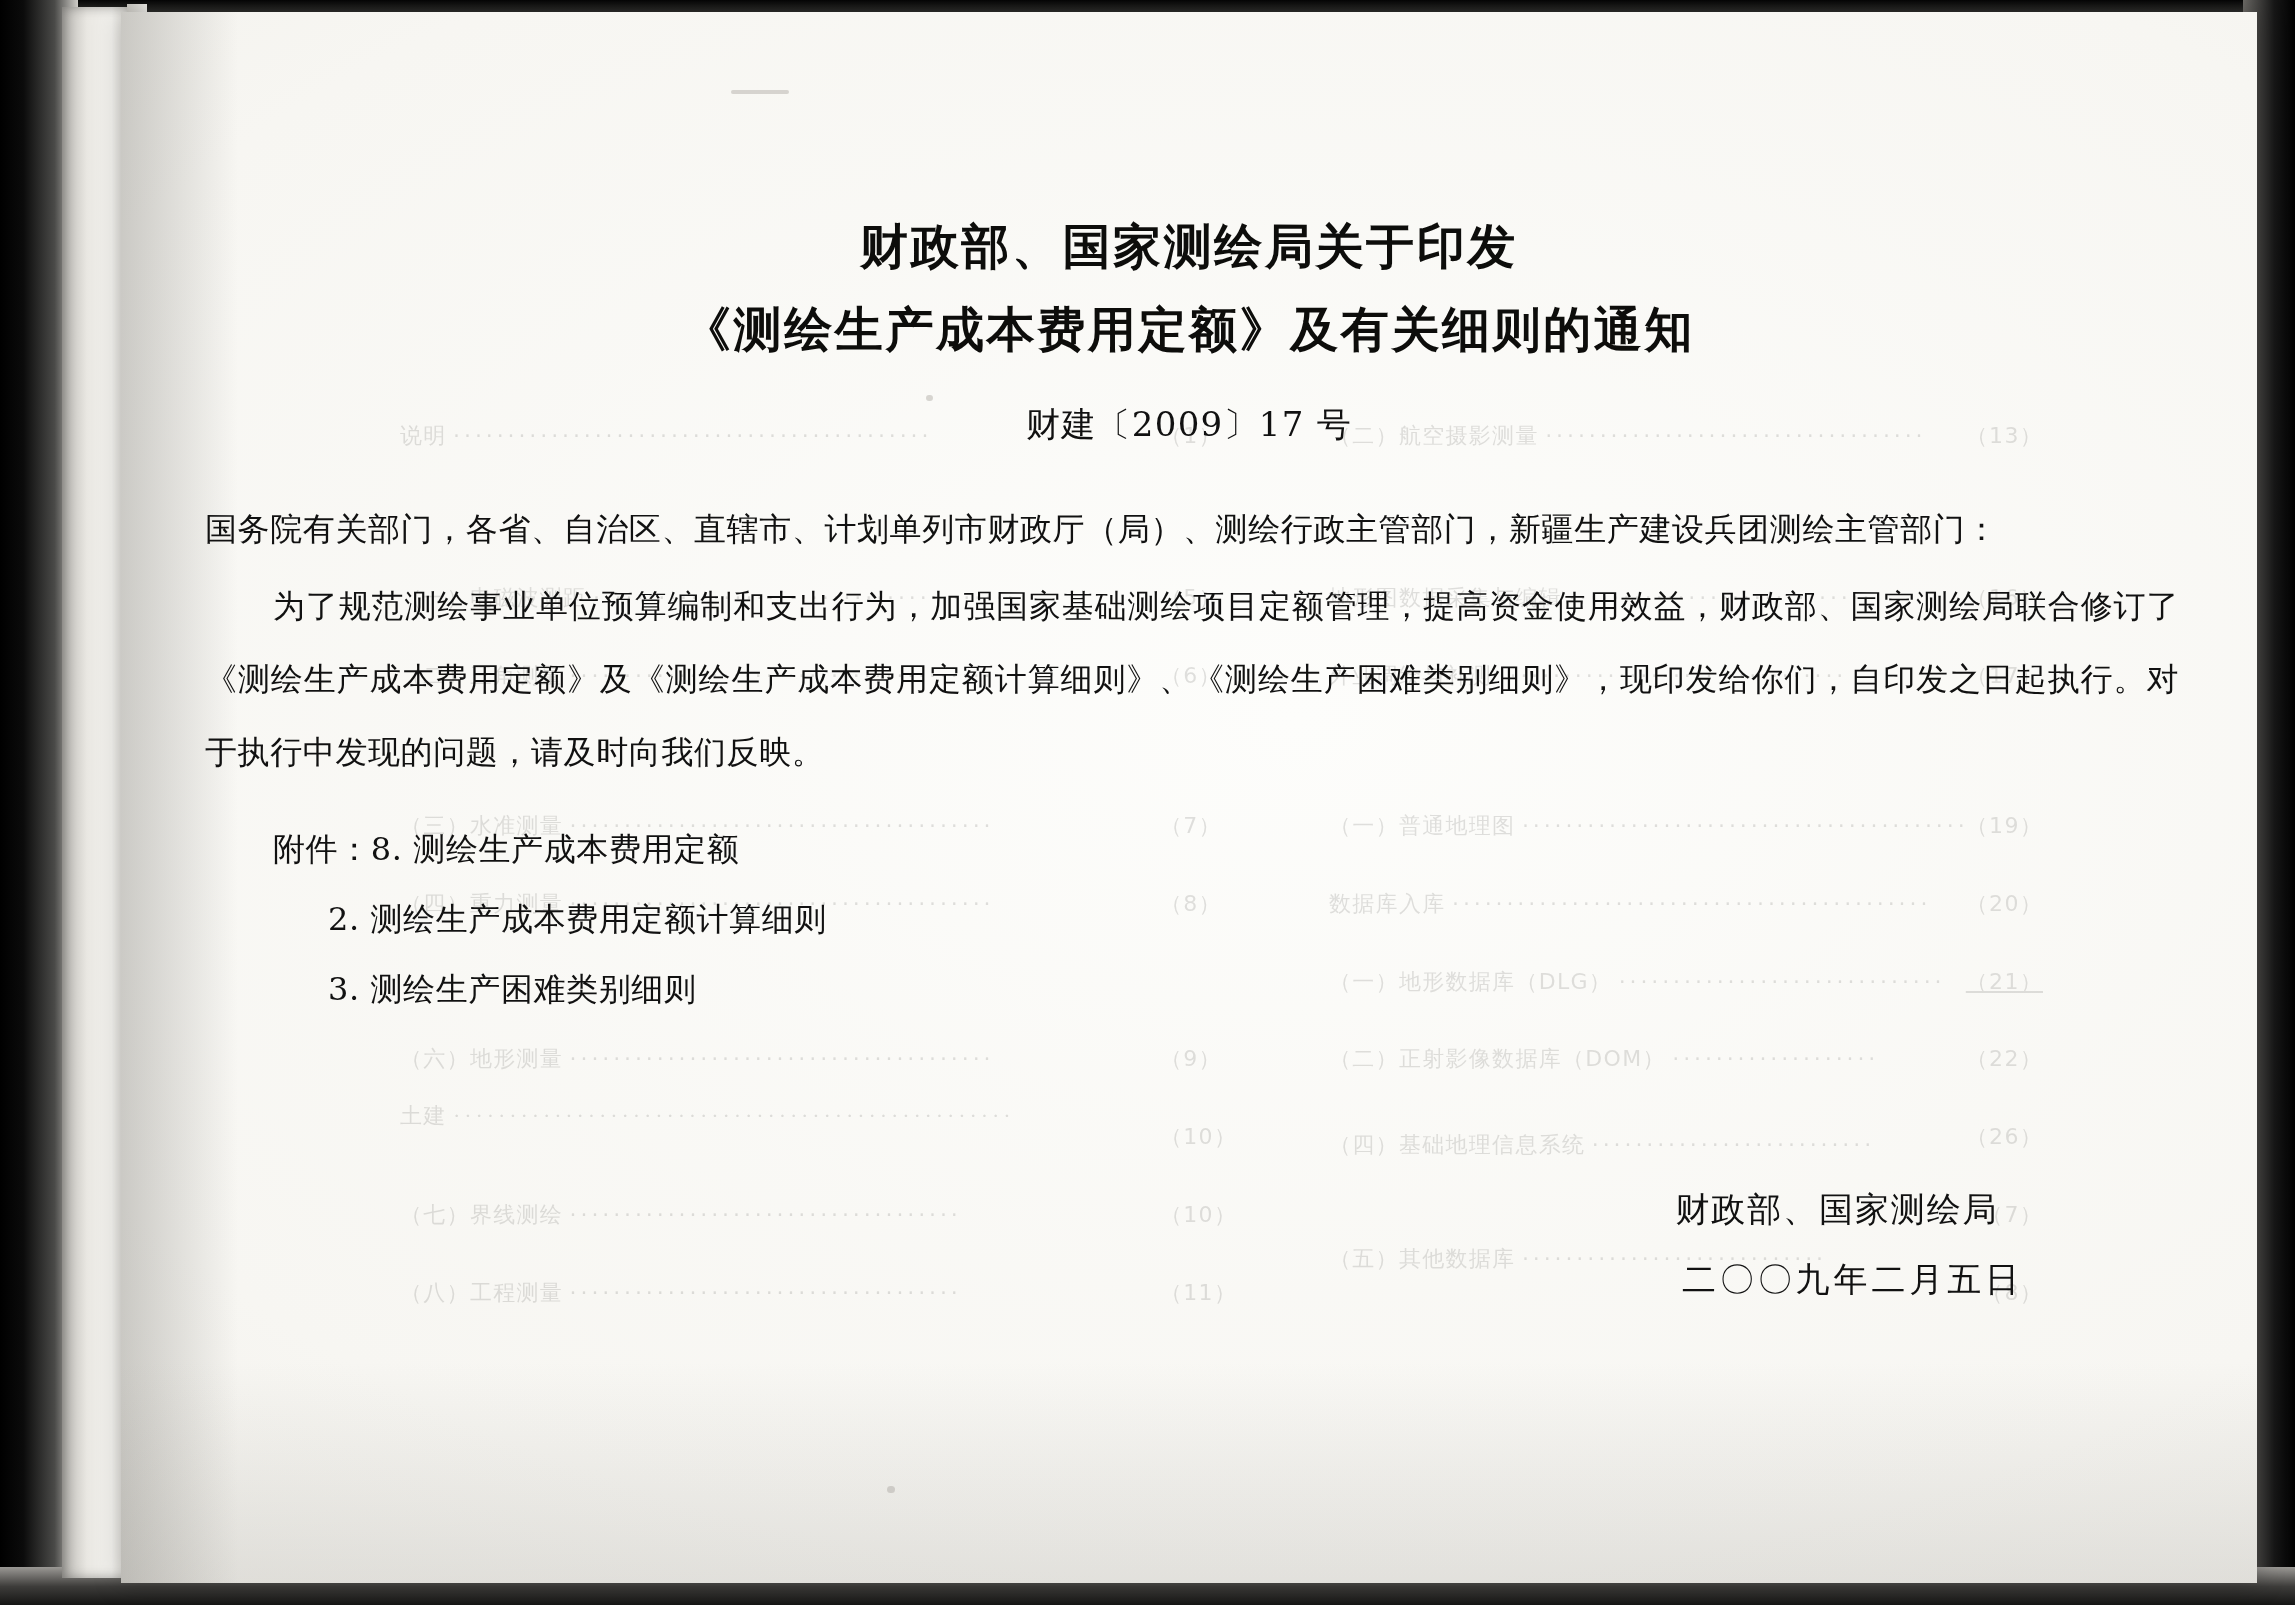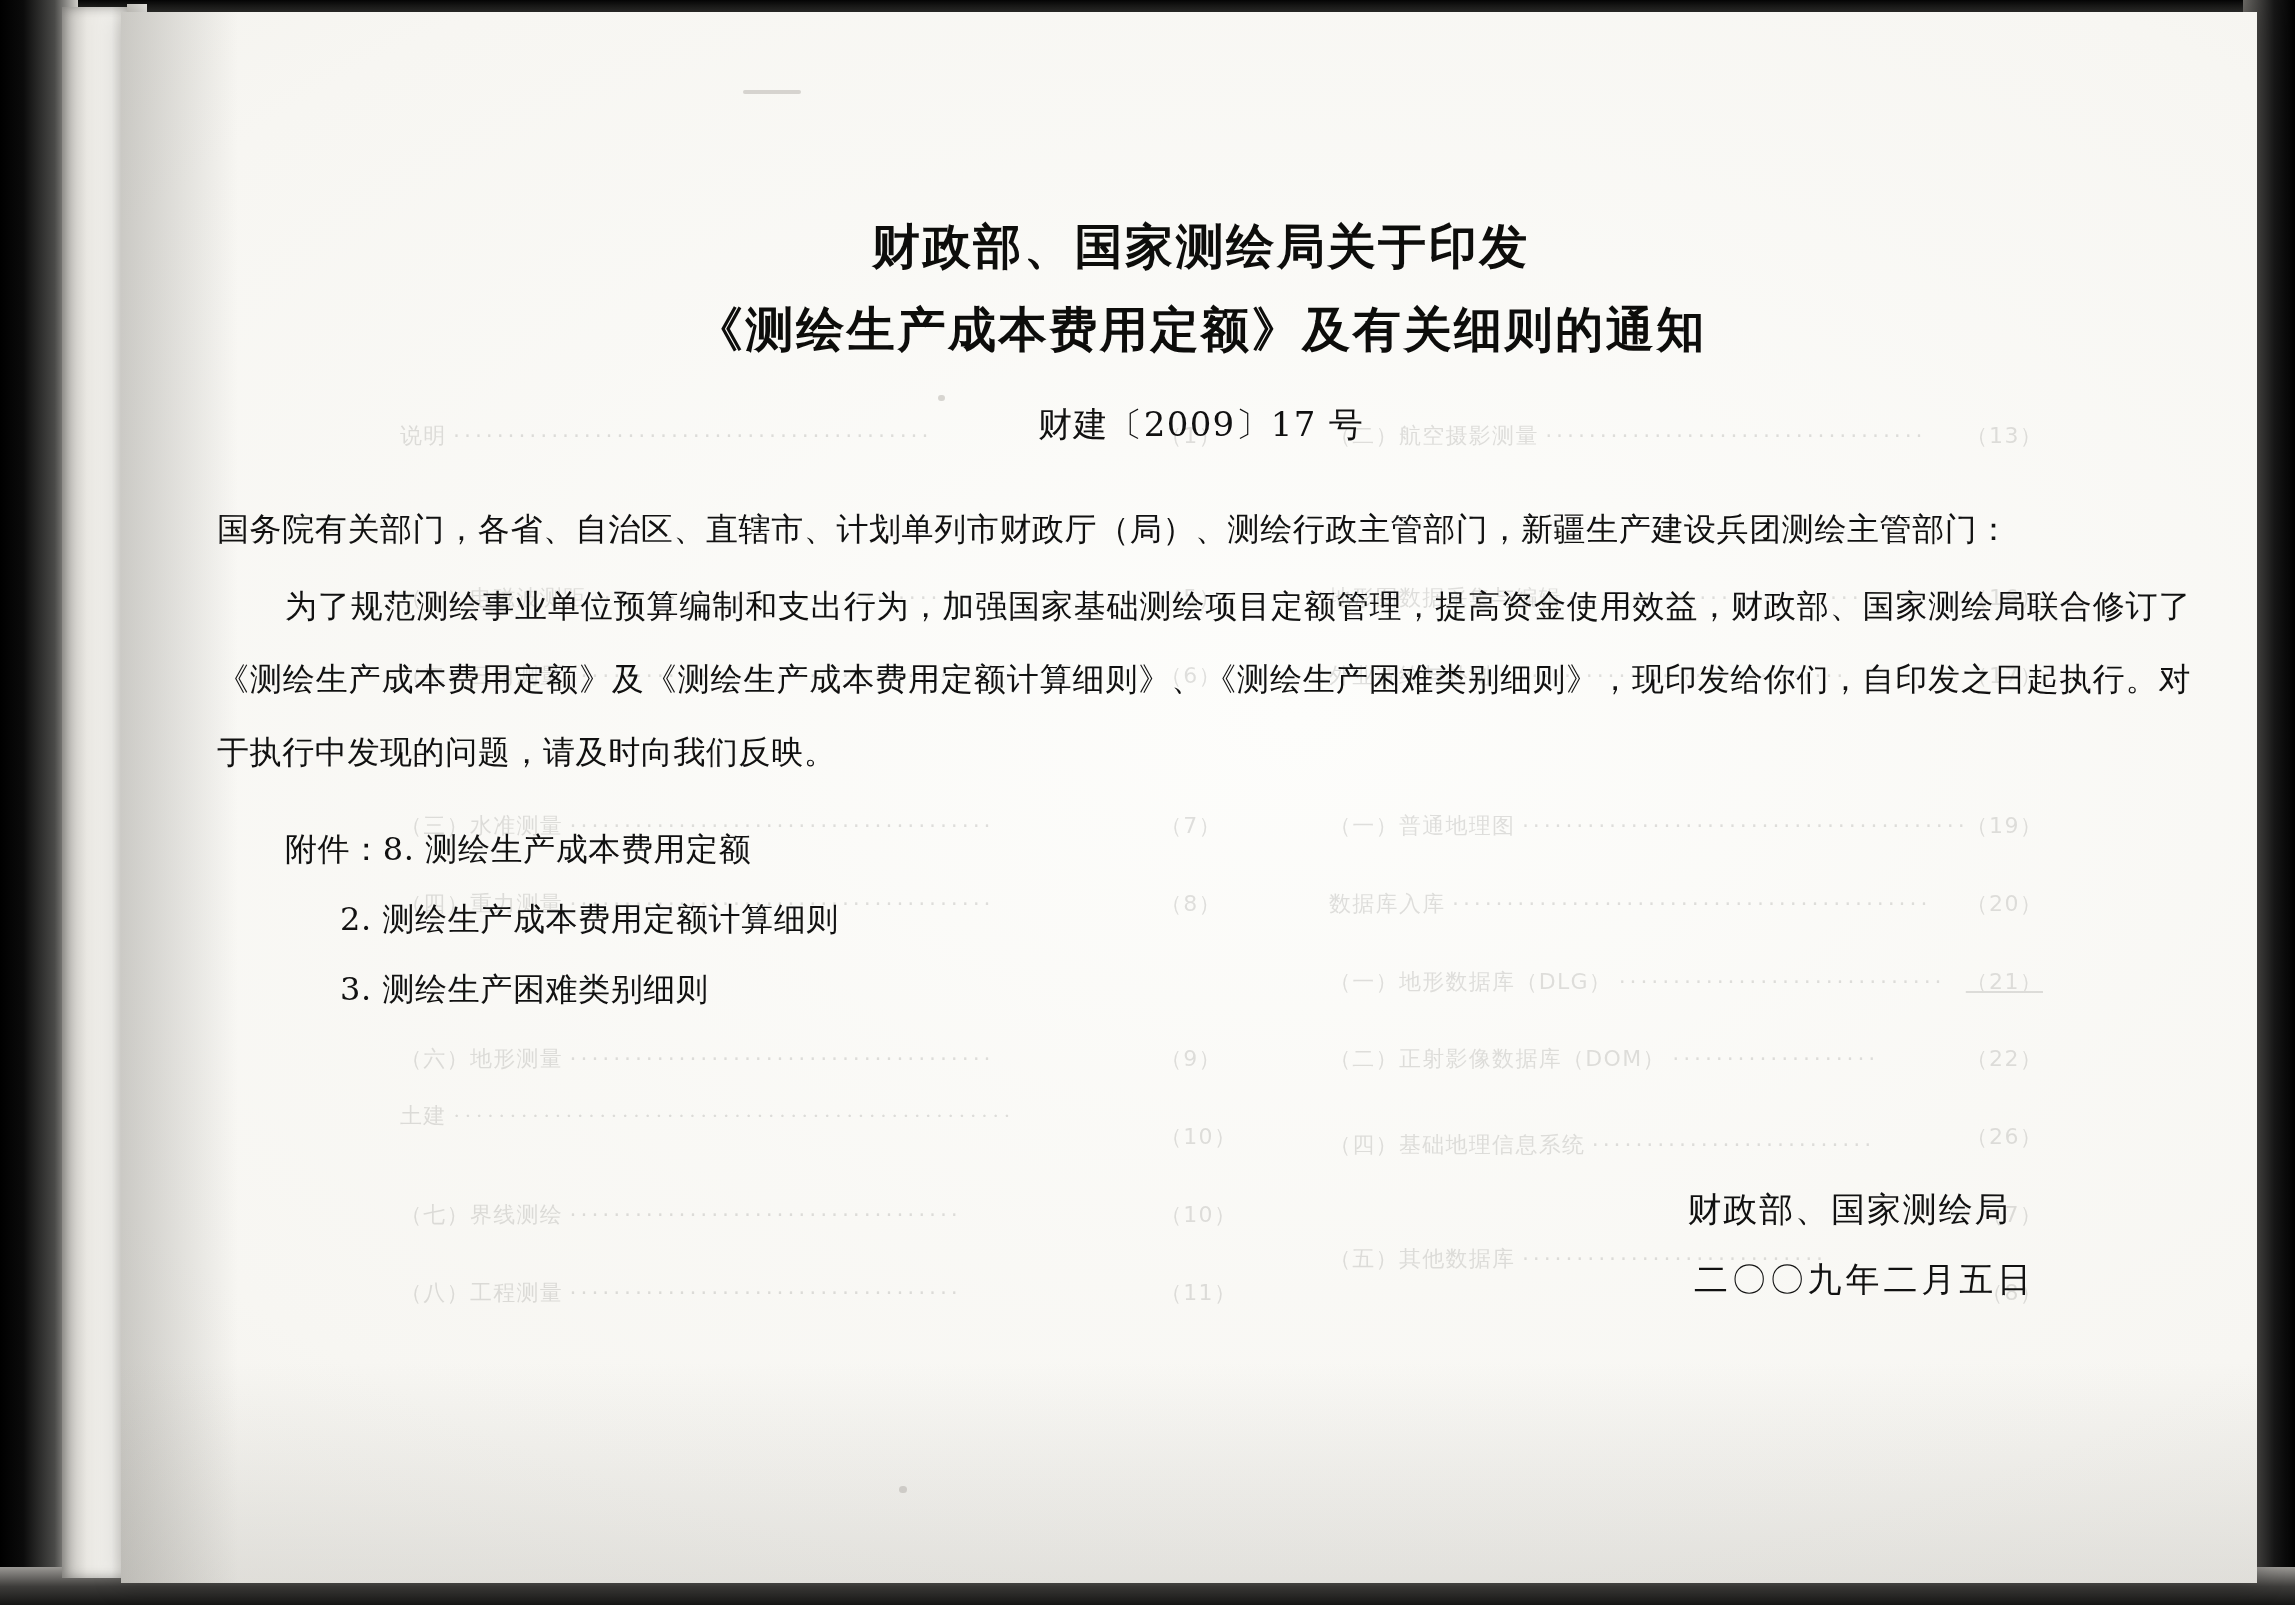--- a/index.html
+++ b/index.html
@@ -115,21 +115,21 @@
   .bleed-right{ right: 214px; }
   .bleed-dots {
     display: inline-block;
     margin: 0 6.5px;
     letter-spacing: 3.9px;
   }
 
   
   .content {
     position: absolute;
-    left: 12px; top: 0;
+    left: 0; top: 0;
     width: 2136px; height: 1580px;
     color: #13130f;
   }
 
   .doc-title {
     position: absolute;
     left: 0; right: 0;
     text-align: center;
     font-family: "DejaVu Sans", "Liberation Sans", sans-serif;
     font-weight: bold;

